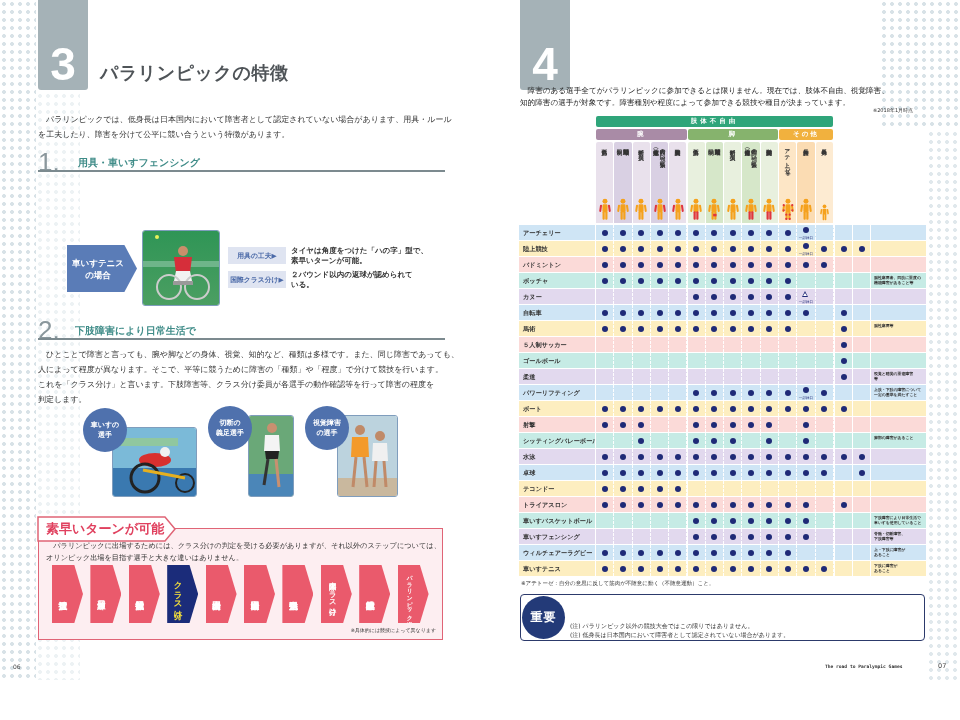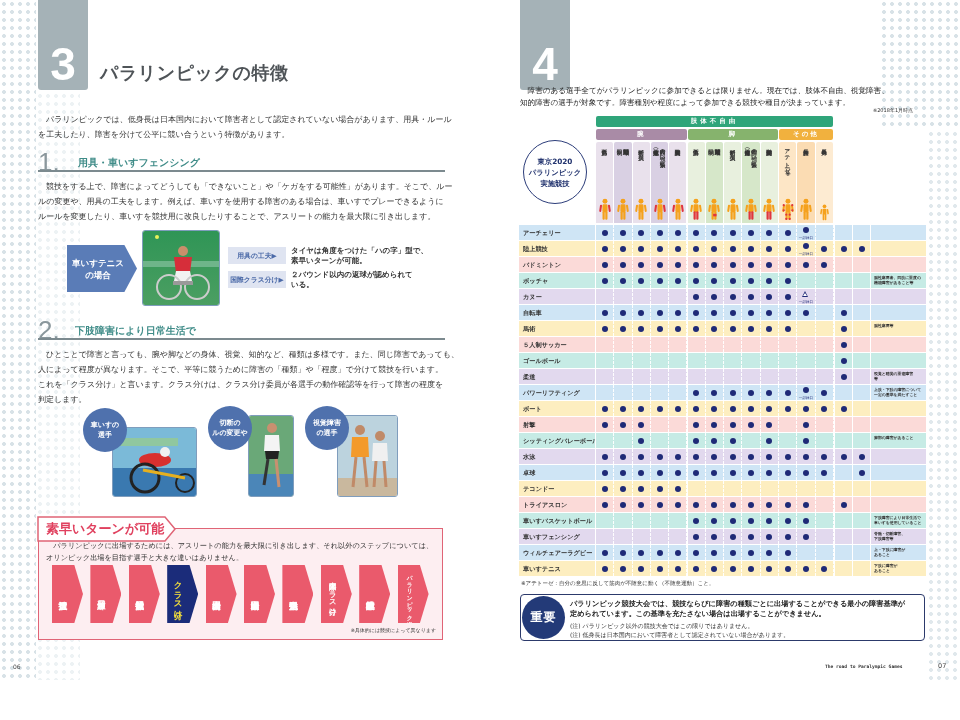--- a/index.html
+++ b/index.html
@@ -67,23 +67,20 @@
   <div class="dots" style="left:36px;top:92px;width:44px;height:588px;opacity:.45;"></div>
 
   <div class="numbox" style="left:38px;">3</div>
   <div class="ptitle" style="left:100px;">パラリンピックの特徴</div>
   <div class="txt" style="left:38px;top:112px;">　パラリンピックでは、低身長は日本国内において障害者として認定されていない場合があります、用具・ルール
 を工夫したり、障害を分けて公平に競い合うという特徴があります。</div>
 
   <div class="secnum" style="left:38px;top:149px;">1.</div>
   <div class="sectitle" style="left:78px;top:156px;">用具・車いすフェンシング</div>
   <div class="secrule" style="top:170px;"></div>
-  <div class="txt" style="left:38px;top:179px;">　競技をする上で、障害によってどうしても「できないこと」や「ケガをする可能性」があります。そこで、ルー
-ルの変更や、用具の工夫をします。例えば、車いすを使用する障害のある場合は、車いすでプレーできるように
-ルールを変更したり、車いすを競技用に改良したりすることで、アスリートの能力を最大限に引き出します。</div>
 
   <div class="ex-label">車いすテニス
 の場合</div>
   <div class="photo" style="left:142px;top:230px;width:78px;height:76px;">
     <svg width="78" height="76" viewBox="0 0 78 76">
       <defs>
           <linearGradient id="g1" x1="0" y1="0" x2="0" y2="1">
             <stop offset="0" stop-color="#2f9556"></stop>
             <stop offset="1" stop-color="#4c9f62"></stop>
           </linearGradient>
@@ -104,21 +101,21 @@
 素早いターンが可能。</div>
   <div class="tag" style="top:271px;">国際クラス分け▶</div>
   <div class="tagtext" style="top:270px;">２バウンド以内の返球が認められて
 いる。</div>
 
   <div class="secnum" style="left:38px;top:317px;">2.</div>
   <div class="sectitle" style="left:75px;top:324px;">下肢障害により日常生活で</div>
   <div class="secrule" style="top:338px;"></div>
   <div class="txt" style="left:38px;top:347px;">　ひとことで障害と言っても、腕や脚などの身体、視覚、知的など、種類は多様です。また、同じ障害であっても、
 人によって程度が異なります。そこで、平等に競うために障害の「種類」や「程度」で分けて競技を行います。
-これを「クラス分け」と言います。クラス分けは、クラス分け委員が各選手の動作確認等を行って障害の程度を
+これを「クラス分け」と言います。下肢障害等、クラス分け委員が各選手の動作確認等を行って障害の程度を
 判定します。</div>
 
   <div class="photo" style="left:112px;top:427px;width:85px;height:70px;">
     <svg width="85" height="70" viewBox="0 0 85 70">
       <rect width="85" height="70" fill="#7bbad8"></rect>
       <rect y="40" width="85" height="30" fill="#3a79b0"></rect>
       <rect x="5" y="10" width="60" height="8" fill="#9fd07a" opacity=".6"></rect>
       <ellipse cx="42" cy="32" rx="16" ry="7" fill="#d8302f"></ellipse>
       <circle cx="52" cy="24" r="5" fill="#f0f0f0"></circle>
       <circle cx="32" cy="50" r="14" fill="none" stroke="#222" stroke-width="3"></circle>
@@ -134,21 +131,21 @@
       <rect width="46" height="82" fill="#6aa878"></rect>
       <rect y="58" width="46" height="24" fill="#4b86b8"></rect>
       <circle cx="23" cy="12" r="5" fill="#c89070"></circle>
       <path d="M16 19h14l1 16H15z" fill="#f4f4f4"></path>
       <path d="M16 35h14l-1 8H17z" fill="#222"></path>
       <path d="M19 43l-4 26" stroke="#333" stroke-width="3"></path>
       <path d="M27 43l3 28" stroke="#c89070" stroke-width="3"></path>
     </svg>
   </div>
   <div class="ath-circle" style="left:208px;top:406px;">切断の
-ルの変更や</div>
+義足選手</div>
 
   <div class="photo" style="left:337px;top:415px;width:61px;height:82px;">
     <svg width="61" height="82" viewBox="0 0 61 82">
       <rect width="61" height="82" fill="#bcd3de"></rect>
       <rect y="62" width="61" height="20" fill="#c9b89e"></rect>
       <circle cx="22" cy="14" r="5" fill="#c08a68"></circle>
       <path d="M14 21h16l1 20H13z" fill="#f39a2b"></path>
       <path d="M18 41l-3 30M26 41l3 30" stroke="#c08a68" stroke-width="3"></path>
       <circle cx="42" cy="20" r="5" fill="#c08a68"></circle>
       <path d="M35 27h14l1 18H34z" fill="#f0f0f0"></path>
@@ -156,21 +153,21 @@
     </svg>
   </div>
   <div class="ath-circle" style="left:305px;top:406px;">視覚障害
 の選手</div>
 
   <div class="road-box"></div>
   <svg class="a" style="left:37px;top:516px;" width="140" height="26" viewBox="0 0 140 26">
     <path d="M1 1H128L138 13L128 25H1z" fill="#ffffff" stroke="#e06476" stroke-width="1.5"></path>
   </svg>
   <div class="road-title">素早いターンが可能</div>
-  <div class="road-body">　パラリンピックに出場するためには、アスリートの能力を最大限に引き出します、それ以外のステップについては、
+  <div class="road-body">　パラリンピックに出場するためには、クラス分けの判定を受ける必要がありますが、それ以外のステップについては、
 オリンピック出場を目指す選手と大きな違いはありません。</div>
   <div class="steps">
       <div class="step" style="left: 0px;">
         <span class="step-text" style="font-size: 8.5px;">競技選択</span>
       </div>
       <div class="step" style="left: 38.4px;">
         <span class="step-text" style="font-size: 8.5px;">日常練習</span>
       </div>
       <div class="step" style="left: 76.8px;">
         <span class="step-text" style="font-size: 8.5px;">競技団体登録</span>
@@ -205,23 +202,20 @@
 <div class="page" id="right-page">
   <div class="dots" style="left:400px;top:0;width:80px;height:130px;"></div>
   <div class="dots" style="left:447px;top:130px;width:33px;height:550px;opacity:.8;"></div>
 
   <div class="numbox" style="left:40px;">4</div>
   <div class="intro-r">　障害のある選手全てがパラリンピックに参加できるとは限りません。現在では、肢体不自由、視覚障害、
 知的障害の選手が対象です。障害種別や程度によって参加できる競技や種目が決まっています。</div>
   <div class="asof">※2018年1月時点</div>
 
   <div class="tbl">
-    <div class="badge">東京2020
-パラリンピック
-実施競技</div>
     <div class="ghead">肢体不自由</div>
     <div class="xhead" style="left:316px;width:17px;">視覚障害</div>
     <div class="xhead" style="left:334px;width:16px;">知的障害</div>
     <div class="xhead" style="left:352px;width:55px;">備考</div>
   <div class="subgroup" style="left: 77px; width: 90.5px; background: rgb(169, 139, 166);">腕</div>
       <div class="subgroup" style="left: 168.5px; width: 90.5px; background: rgb(134, 179, 109);">脚</div>
       <div class="subgroup" style="left: 260px; width: 53.9px; background: rgb(241, 177, 62);">その他</div>
       <div class="colhead" style="left: 77px; background: rgb(233, 225, 236);">
         <span class="colhead-label">筋力低下</span>
         <span class="colhead-fig">
@@ -1248,21 +1242,19 @@
         <div class="tcell" style="left: 334px; width: 17px; background: rgb(253, 238, 192);"></div>
         <div class="tcell trem" style="background: rgb(253, 238, 192);">下肢に障害が
 あること</div>
       </div>
     </div>
 
   <div class="footnote">※アテトーゼ：自分の意思に反して筋肉が不随意に動く（不随意運動）こと。</div>
 
   <div class="imp-box">
     <div class="imp-circle">重要</div>
-    <div class="imp-main">パラリンピック競技大会では、競技ならびに障害の種類ごとに出場することができる最小の障害基準が
-定められています。この基準を充たさない場合は出場することができません。</div>
     <div class="imp-note" style="top:27px;">(注) パラリンピック以外の競技大会ではこの限りではありません。</div>
     <div class="imp-note" style="top:36px;">(注) 低身長は日本国内において障害者として認定されていない場合があります。</div>
   </div>
 
   <div class="footer-title">The road to Paralympic Games</div>
   <div class="pagenum" style="left:458px;top:662px;font-size:6.5px;">07</div>
 </div>
 
 </body></html>

